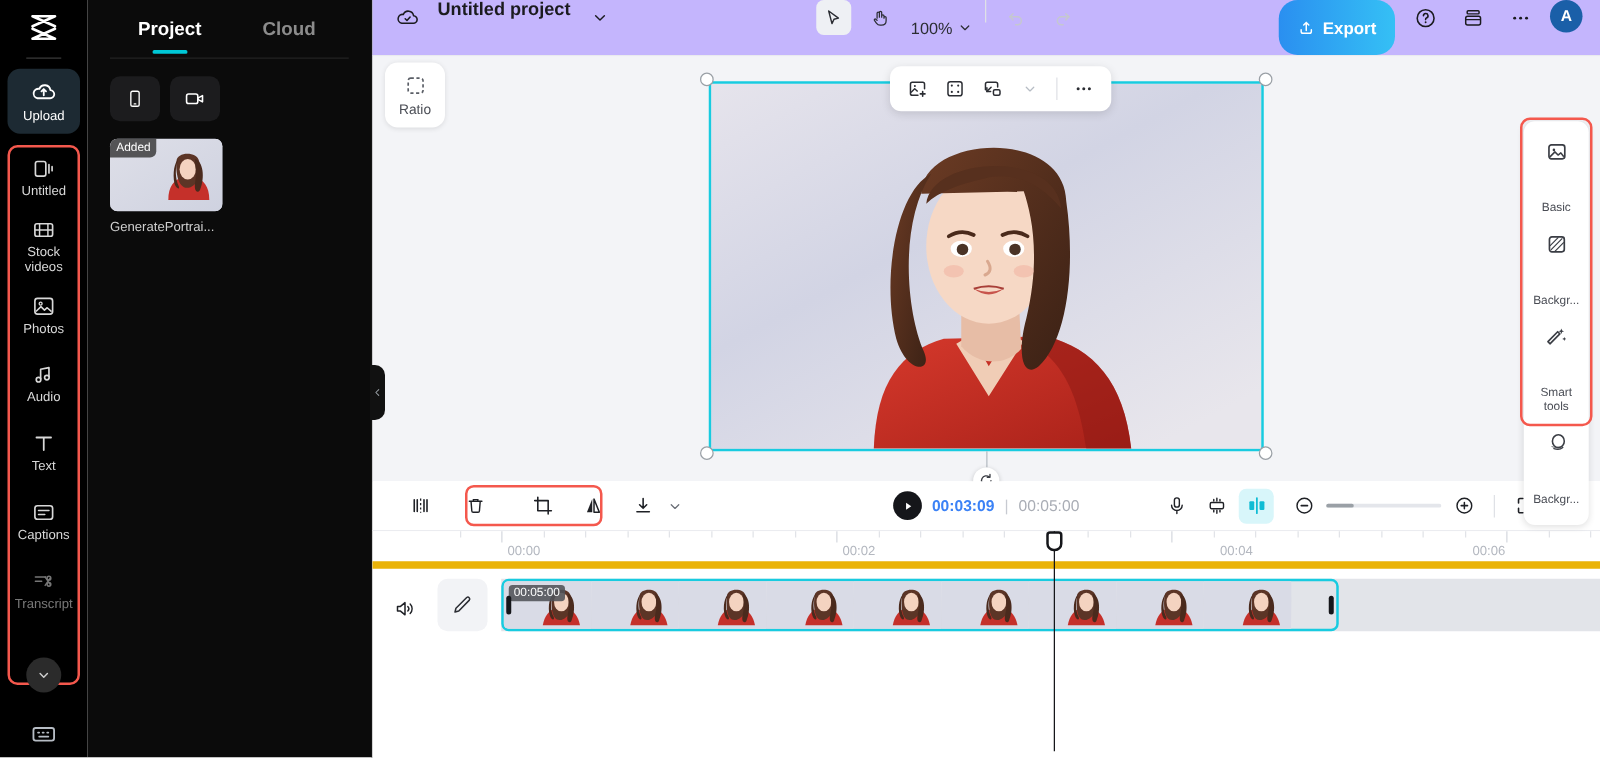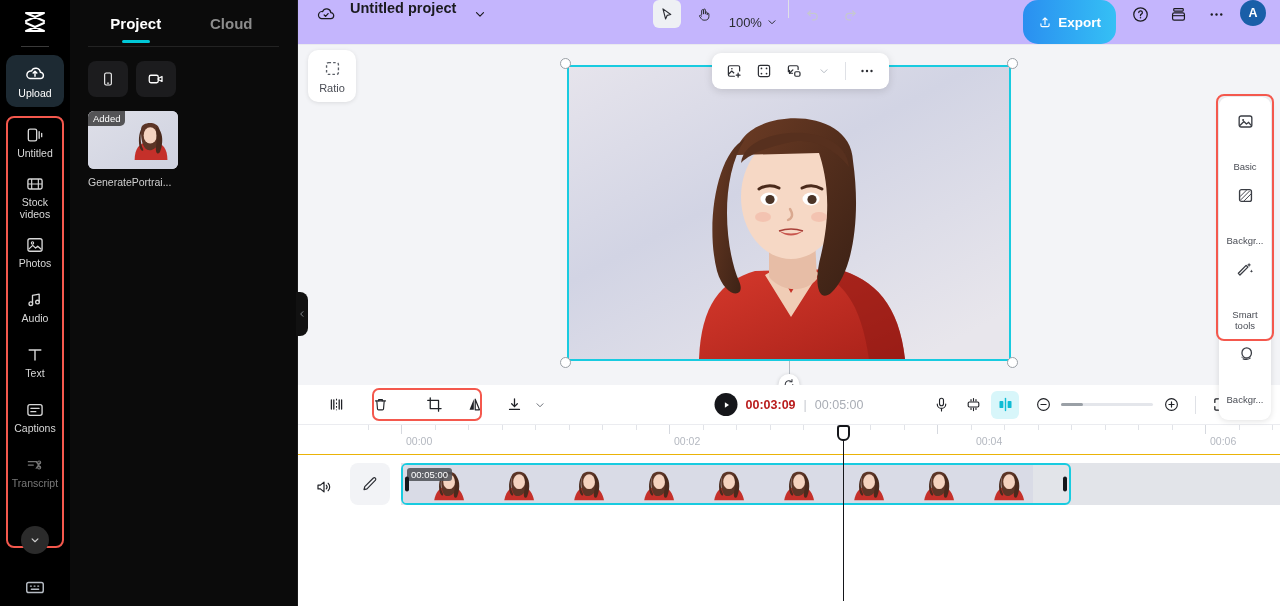--- a/index.html
+++ b/index.html
@@ -154,32 +154,32 @@
 
   
   .edit-bar { height: 40px; background:#fff; border-bottom:1px solid #ebecf0;
     display:flex; align-items:center; padding: 0 14px; gap: 4px; position: relative; }
   .eb-icon { width: 28px; height: 28px; display:flex; align-items:center; justify-content:center;
     color:#1f2126; cursor:pointer; border-radius:6px; }
   .eb-group-outline { position:absolute; left: 74px; top: 3px; width: 110px; height: 33px;
     border: 2px solid #f4584d; border-radius: 7px; pointer-events:none; }
   .play-btn { width: 23px; height: 23px; border-radius: 50%; background:#15161a; color:#fff;
     display:flex; align-items:center; justify-content:center; cursor:pointer; }
-  .tc { font-size: 12.5px; font-weight:bold; color:#b91c1c; }
+  .tc { font-size: 12.5px; font-weight:bold; color:#3b82f6; }
   .tc-total { font-size: 12.5px; color:#a9adb5; }
   .tc-sep { font-size: 12.5px; color:#c7cad1; }
   .center-group { position:absolute; left: 50%; transform: translateX(-50%); display:flex; align-items:center; gap:8px; }
   .right-group { margin-left:auto; display:flex; align-items:center; gap:4px; }
   .eb-icon.act { background: #d8f6fa; color:#0fbcd4; }
   .zslider { width: 92px; height: 3px; background:#e4e6eb; border-radius:2px; position:relative; cursor:pointer; }
   .zslider .fill { position:absolute; left:0; top:0; height:3px; width: 22px; background:#9aa0a6; border-radius:2px; }
 
   
   .timeline { flex:1; background:#fff; position:relative; }
-  .ruler { height: 30px; position:relative; border-bottom: 1px solid #eab308; }
+  .ruler { height: 30px; position:relative; border-bottom: 6px solid #eab308; }
   .tick { position:absolute; top: 0; width:1px; background:#e1e3e8; }
   .tick.major { height: 9px; background:#d6d9df; }
   .tick.minor { height: 5px; }
   .rlabel { position:absolute; top: 10px; font-size: 10.5px; color:#b4b8c0; }
   .track-row { position:absolute; left:0; top: 30px; right:0; height: 80px; }
   .track-icon { position:absolute; left: 14px; top: 20px; width:24px; height:24px;
     display:flex; align-items:center; justify-content:center; color:#1f2126; cursor:pointer; }
   .track-edit { position:absolute; left: 52px; top: 8px; width: 40px; height: 42px; background:#f2f3f6;
     border-radius: 8px; display:flex; align-items:center; justify-content:center; color:#2b2d33; cursor:pointer; }
   .track-bg { position:absolute; left: 103px; top: 8px; right: 0; height: 42px; background:#e2e4e9; }
@@ -713,21 +713,21 @@
           <div class="tick minor" style="left: 773px;"></div>
           <div class="tick minor" style="left: 806.5px;"></div>
           <div class="tick minor" style="left: 840px;"></div>
           <div class="tick minor" style="left: 873.5px;"></div>
           <div class="tick major" style="left: 907px;"></div>
           <div class="tick minor" style="left: 940.5px;"></div>
           <div class="tick minor" style="left: 974px;"></div>
           <div class="rlabel" style="left: 108px;">00:00</div>
           <div class="rlabel" style="left: 376px;">00:02</div>
           <div class="rlabel" style="left: 644px; padding-left: 34px;">00:04</div>
-          <div class="rlabel" style="left: 912px; text-align: right;">00:06</div>
+          <div class="rlabel" style="left: 880px; text-align: right;">00:06</div>
         </div>
       <div class="track-row">
         <div class="track-icon">
           <svg width="18" height="18" viewBox="0 0 24 24" fill="none">
             <path d="M4 9.5h3.2L12 5.5v13L7.2 14.5H4z" stroke="#1f2126" stroke-width="1.6" stroke-linejoin="round"></path>
             <path d="M15 9.5a3.6 3.6 0 0 1 0 5M17.5 7a7 7 0 0 1 0 10" stroke="#1f2126" stroke-width="1.5" stroke-linecap="round"></path>
           </svg>
         </div>
         <div class="track-edit">
           <svg width="18" height="18" viewBox="0 0 24 24" fill="none">

